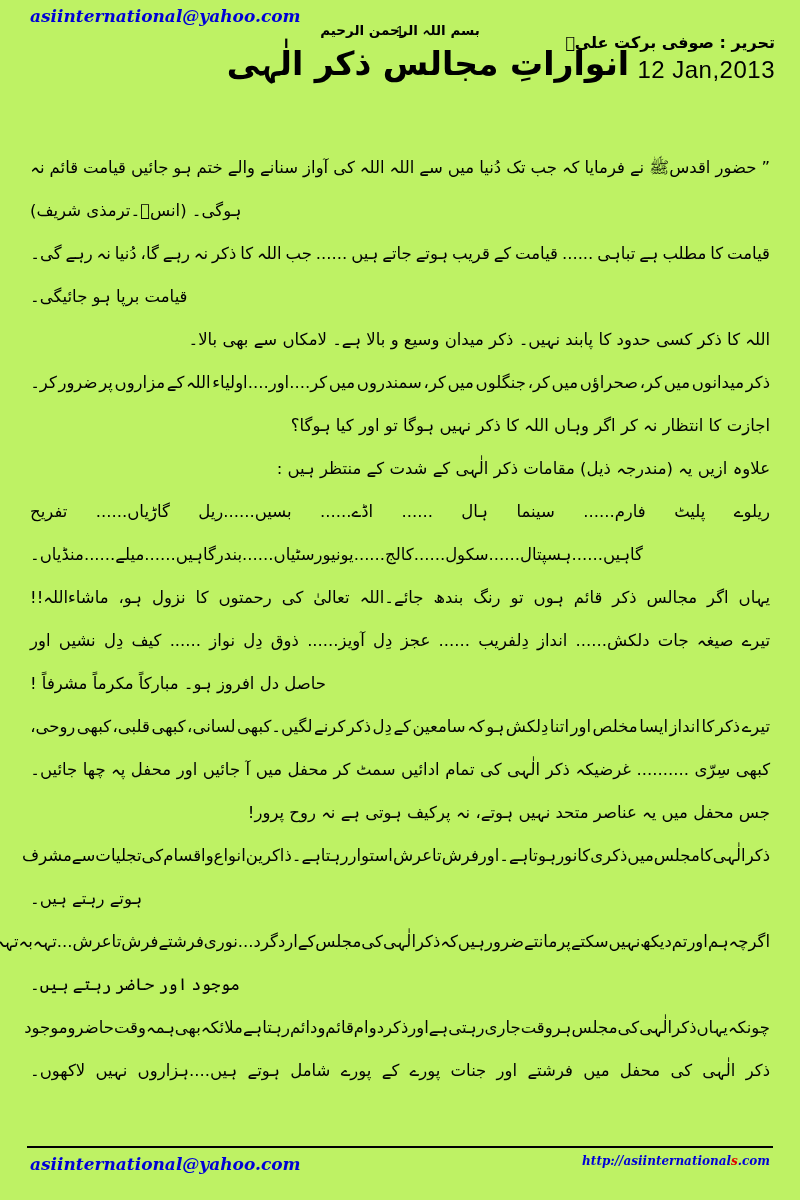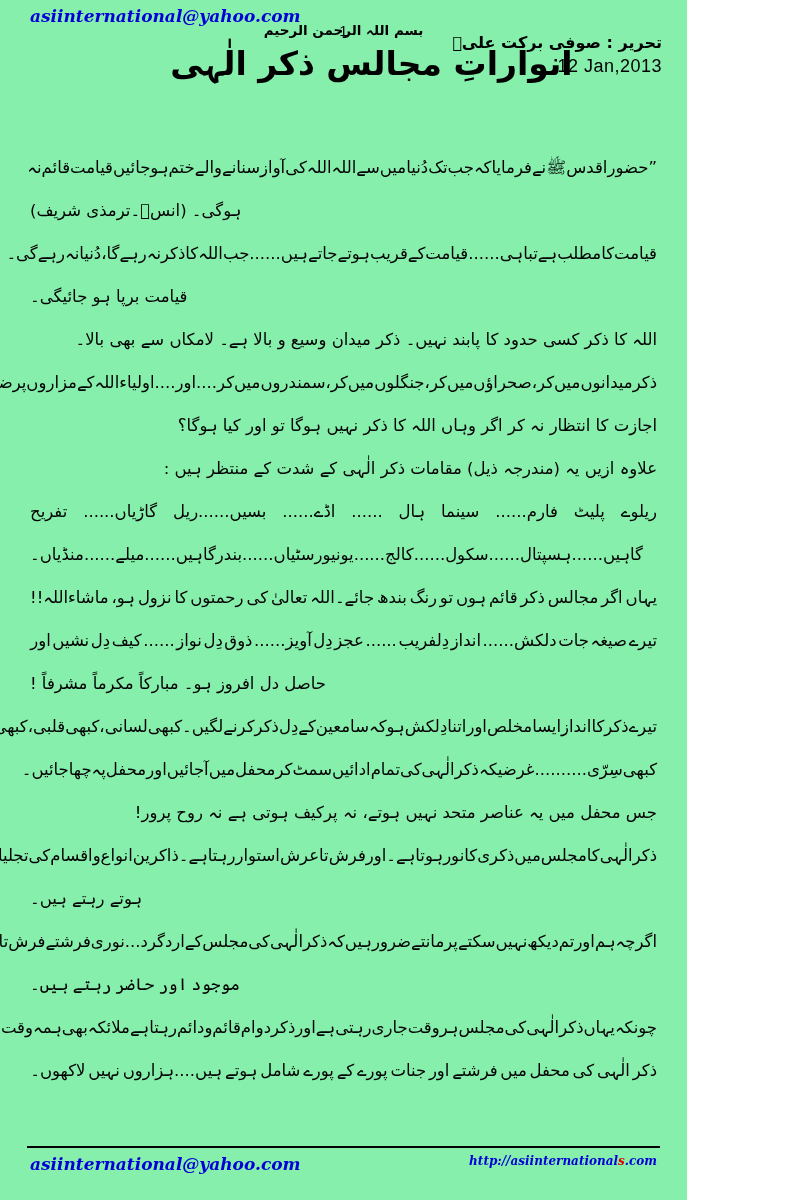--- a/index.html
+++ b/index.html
@@ -1,28 +1,28 @@
 <!DOCTYPE html>
 <html lang="ur"><head>
 <meta charset="utf-8">
 <style>
   html,body{margin:0;padding:0;background:#ffffff;}
-  .page{position:relative;width:687px;height:1200px;background:#86efac;overflow:hidden;
+  .page{position:relative;width:800px;height:1200px;background:#bef264;overflow:hidden;
         font-family:"DejaVu Sans",sans-serif;color:#000;}
 
   
   .top-email{position:absolute;top:6px;left:30px;font-family:"DejaVu Serif",serif;
              font-style:italic;font-weight:bold;font-size:17px;color:#0000d6;}
   .bismillah{position:absolute;top:22px;left:0;width:100%;text-align:center;direction:rtl;
              font-size:13.5px;font-weight:bold;}
   .page-number{position:absolute;top:22px;left:0;width:100%;text-align:center;
                font-family:"Liberation Sans",sans-serif;font-size:15px;}
   .author{position:absolute;top:33px;right:25px;direction:rtl;font-size:16px;font-weight:bold;margin-left:32px;}
   .date{position:absolute;top:56px;right:25px;font-family:"Liberation Sans",sans-serif;
-        font-size:18px;letter-spacing:.5px;text-align:center;}
+        font-size:24px;letter-spacing:.5px;text-align:center;}
   .doc-title{position:absolute;top:44px;left:0;width:100%;text-align:center;direction:rtl;
              font-size:33px;font-weight:bold;padding-left:28px;}
 
   
   .doc-body{position:absolute;top:147px;left:30px;right:30px;}
   .line{height:43px;line-height:41px;direction:rtl;white-space:nowrap;font-size:16.5px;}
   .line.full{display:flex;justify-content:space-between;}
   .line.right{text-align:right;}
   .line.center{text-align:left;}
   .line.left{text-align:left;font-family:Liberation Serif, serif;}

